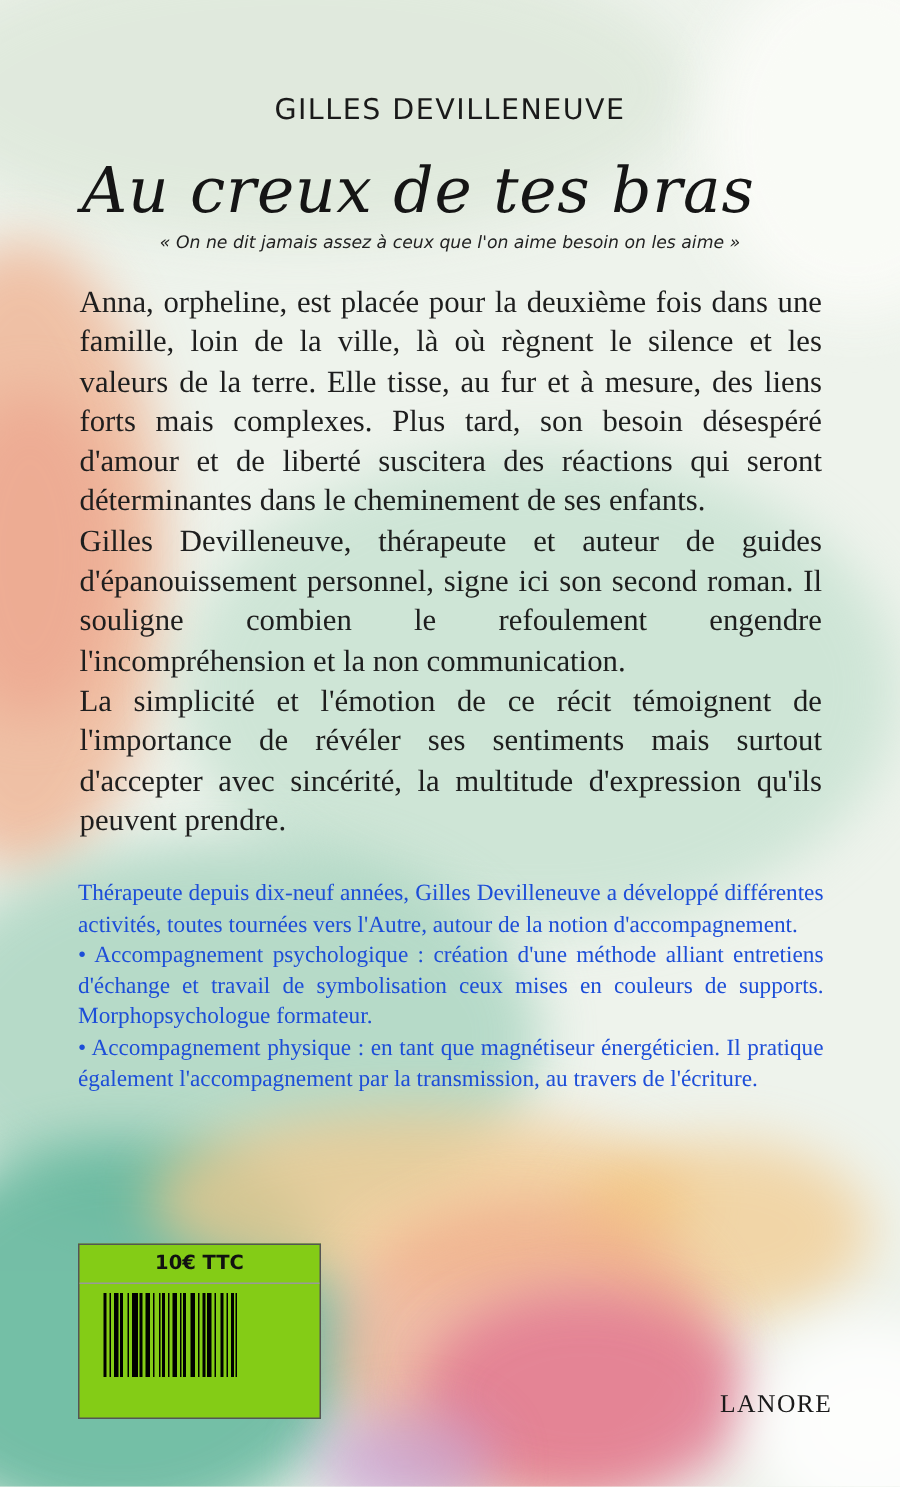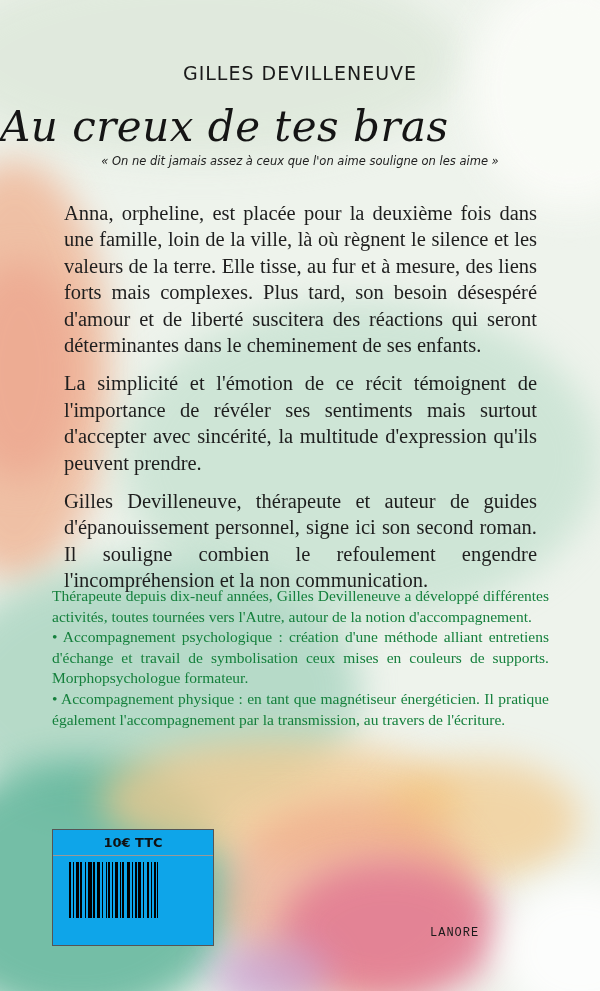--- a/index.html
+++ b/index.html
@@ -12,47 +12,47 @@
   .bg { position: absolute; inset: 0; overflow: hidden; }
   .blob { position: absolute; border-radius: 50%; filter: blur(18px); }
   .author {
     position: absolute; left: 0; width: 600px; top: 62px;
     text-align: center;
     font-family: "DejaVu Sans", sans-serif;
     font-size: 19px; letter-spacing: 1px; color: #1a1a1a;
   }
   .title {
     position: absolute; left: 0; width: 503px; top: 102px;
-    text-align: left;
+    text-align: right;
     font-family: "DejaVu Serif", serif; font-style: italic;
     font-size: 42px; color: #151515; letter-spacing: 0.5px;
   }
   .quote {
     position: absolute; left: 0; width: 600px; top: 154px;
     text-align: center;
     font-family: "DejaVu Sans", sans-serif; font-style: italic;
     font-size: 11.5px; color: #222;
   }
   .synopsis {
     position: absolute; left: 52px; width: 497px; top: 188px;
     font-family: "Liberation Serif", serif;
     font-size: 20.5px; line-height: 26.4px;
     text-align: justify; color: #1e1e1e;
   }
-  .synopsis p { margin: 12px; }
+  .synopsis p { margin: 1px; }
   .bio {
     position: absolute; left: 52px; width: 497px; top: 586px;
     font-family: "Liberation Serif", serif;
     font-size: 15.5px; line-height: 20.6px;
-    text-align: justify; color: #15803d;
+    text-align: justify; color: #1d4ed8;
   }
   .bio p { margin: 0; }
   .barcode-box {
     position: absolute; left: 52px; top: 829px; width: 162px; height: 117px;
-    background: #0ea5e9; border: 1.5px solid #555;
+    background: #84cc16; border: 1.5px solid #555;
     box-sizing: border-box;
   }
   .price {
     height: 25px; line-height: 25px; text-align: center;
     font-family: "DejaVu Sans", sans-serif; font-weight: bold; font-size: 13px;
     border-bottom: 1px solid #999; color: #111;
   }
   .bars {
     position: relative; height: 56px; margin: 6px 12px 0 16px;
     display: flex; align-items: stretch;
@@ -64,22 +64,22 @@
     font-family: "Liberation Sans", sans-serif; font-size: 18px;
     letter-spacing: 0.3px; background: #fff; line-height: 18px;
     text-align: left; color: #111;
   }
   .site {
     position: absolute; left: 0; right: 0; bottom: 0; height: 20px;
     border-top: 1px solid #999; text-align: center; line-height: 20px;
     font-family: "DejaVu Sans", sans-serif; font-size: 9.5px; color: #222;
   }
   .publisher {
-    position: absolute; left: 430px; top: 926px;
-    font-family: Liberation Mono, monospace; font-size: 12px;
+    position: absolute; left: 480px; top: 926px;
+    font-family: Liberation Serif, serif; font-size: 17px;
     letter-spacing: 1px; color: #1a1a1a;
   }
 </style>
 </head>
 <body>
 
 <div class="bg">
   <div class="blob" style="left:-60px; top:-40px; width:520px; height:200px; background:#dfe9dc; opacity:.9;"></div>
   <div class="blob" style="left:-80px; top:160px; width:190px; height:420px; background:#f0b08e; opacity:.75;"></div>
   <div class="blob" style="left:-40px; top:260px; width:120px; height:220px; background:#ec9c86; opacity:.55;"></div>
@@ -90,26 +90,26 @@
   <div class="blob" style="left:380px; top:760px; width:200px; height:120px; background:#f3c27a; opacity:.6;"></div>
   <div class="blob" style="left:220px; top:800px; width:260px; height:200px; background:#f0a98a; opacity:.7;"></div>
   <div class="blob" style="left:280px; top:860px; width:220px; height:140px; background:#e0708f; opacity:.75;"></div>
   <div class="blob" style="left:210px; top:940px; width:120px; height:70px; background:#c59ad0; opacity:.7;"></div>
   <div class="blob" style="left:500px; top:880px; width:160px; height:140px; background:#ffffff; opacity:.85;"></div>
   <div class="blob" style="left:470px; top:-30px; width:200px; height:240px; background:#fbfcf8; opacity:.9;"></div>
 </div>
 
 <div class="author">GILLES DEVILLENEUVE</div>
 <div class="title">Au creux de tes bras</div>
-<div class="quote">« On ne dit jamais assez à ceux que l'on aime souligne on les aime »</div>
+<div class="quote">« On ne dit jamais assez à ceux que l'on aime besoin on les aime »</div>
 
 <div class="synopsis">
   <p>Anna, orpheline, est placée pour la deuxième fois dans une famille, loin de la ville, là où règnent le silence et les valeurs de la terre. Elle tisse, au fur et à mesure, des liens forts mais complexes. Plus tard, son besoin désespéré d'amour et de liberté suscitera des réactions qui seront déterminantes dans le cheminement de ses enfants.</p>
+  <p>Gilles Devilleneuve, thérapeute et auteur de guides d'épanouissement personnel, signe ici son second roman. Il souligne combien le refoulement engendre l'incompréhension et la non communication.</p>
   <p>La simplicité et l'émotion de ce récit témoignent de l'importance de révéler ses sentiments mais surtout d'accepter avec sincérité, la multitude d'expression qu'ils peuvent prendre.</p>
-  <p>Gilles Devilleneuve, thérapeute et auteur de guides d'épanouissement personnel, signe ici son second roman. Il souligne combien le refoulement engendre l'incompréhension et la non communication.</p>
 </div>
 
 <div class="bio">
   <p>Thérapeute depuis dix-neuf années, Gilles Devilleneuve a développé différentes activités, toutes tournées vers l'Autre, autour de la notion d'accompagnement.</p>
   <p>• Accompagnement psychologique : création d'une méthode alliant entretiens d'échange et travail de symbolisation ceux mises en couleurs de supports. Morphopsychologue formateur.</p>
   <p>• Accompagnement physique : en tant que magnétiseur énergéticien. Il pratique également l'accompagnement par la transmission, au travers de l'écriture.</p>
 </div>
 
 <div class="barcode-box">
   <div class="price">10€ TTC</div>

